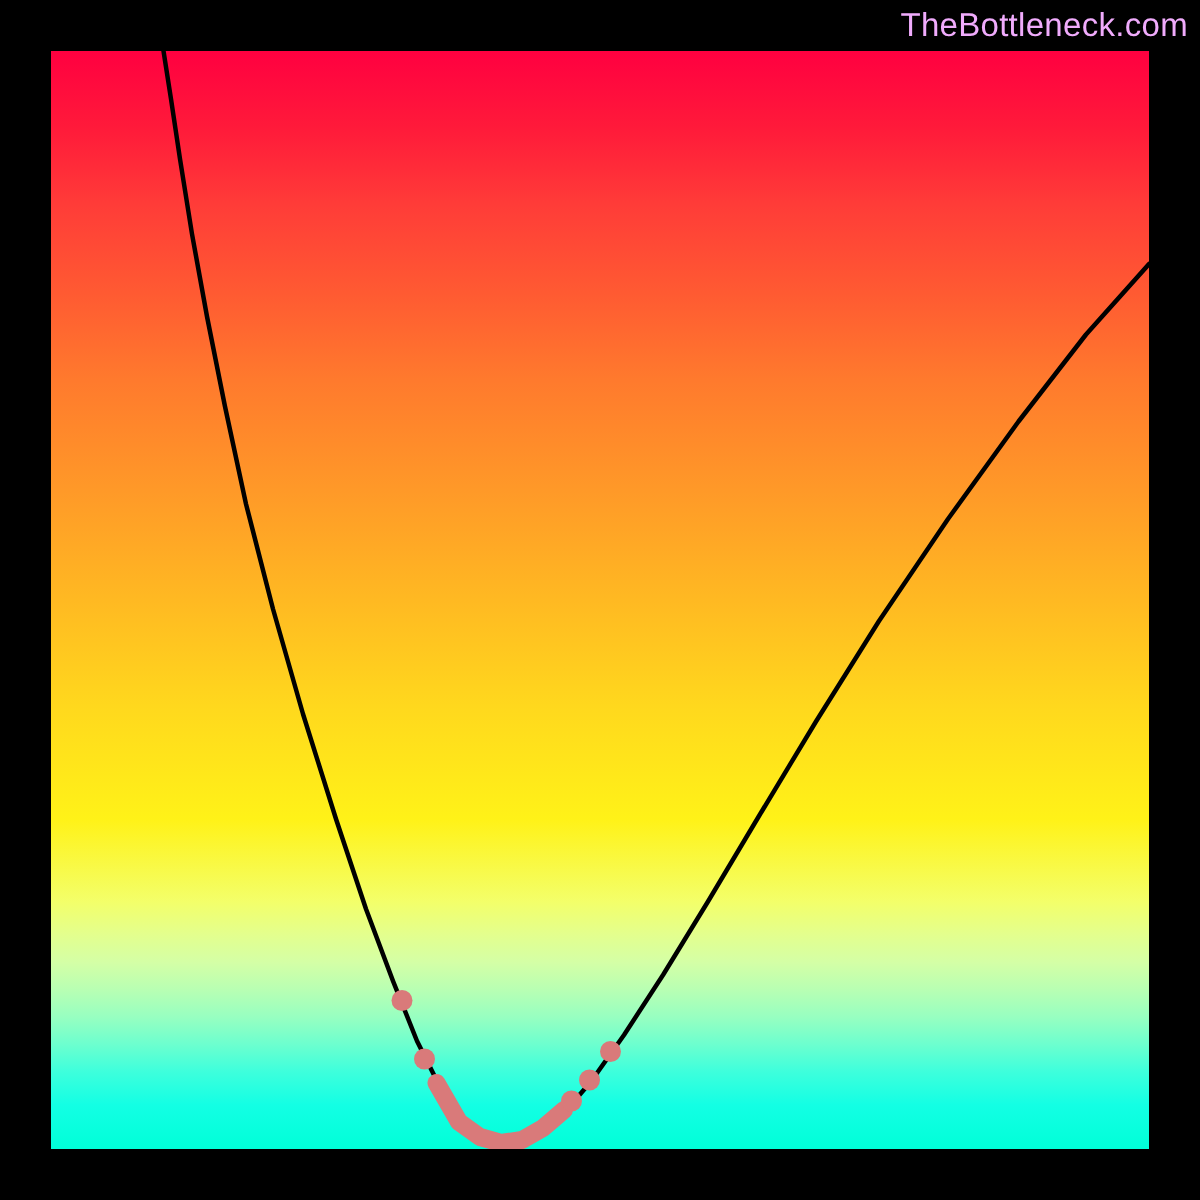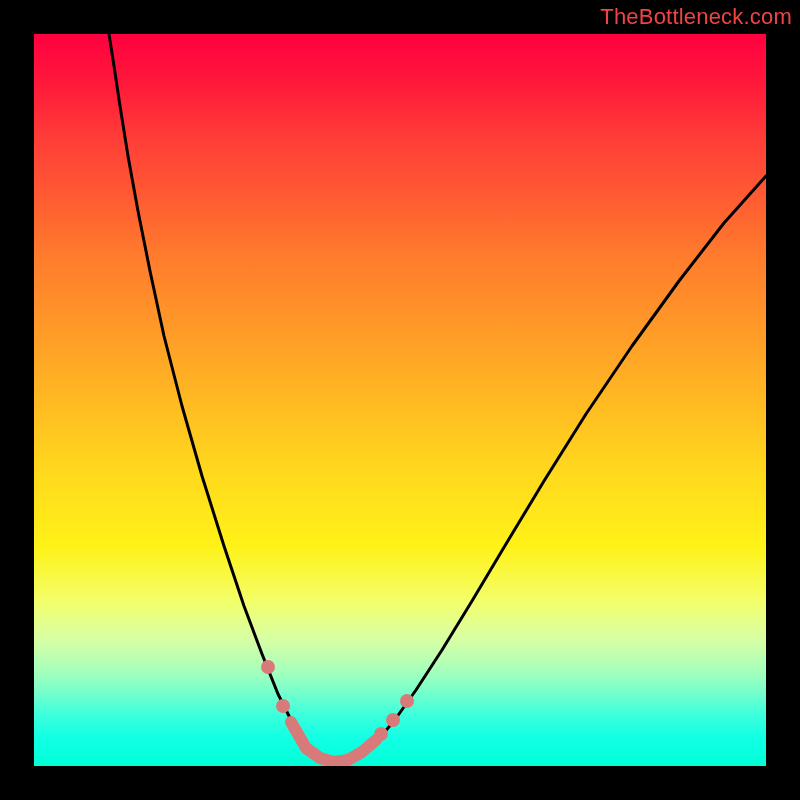--- a/index.html
+++ b/index.html
@@ -10,21 +10,21 @@
     height: 800px;
     background: #000;
   }
   .watermark {
     position: absolute;
     top: 4px;
     right: 8px;
     font-family: Arial, Helvetica, sans-serif;
     font-size: 22px;
     font-weight: 500;
-    color: #ef4444;
+    color: #f0abfc;
     letter-spacing: 0.2px;
     z-index: 5;
     margin-left: 36px;
   }
   .plot {
     position: absolute;
     left: 34px;
     top: 34px;
     width: 732px;
     height: 732px;

